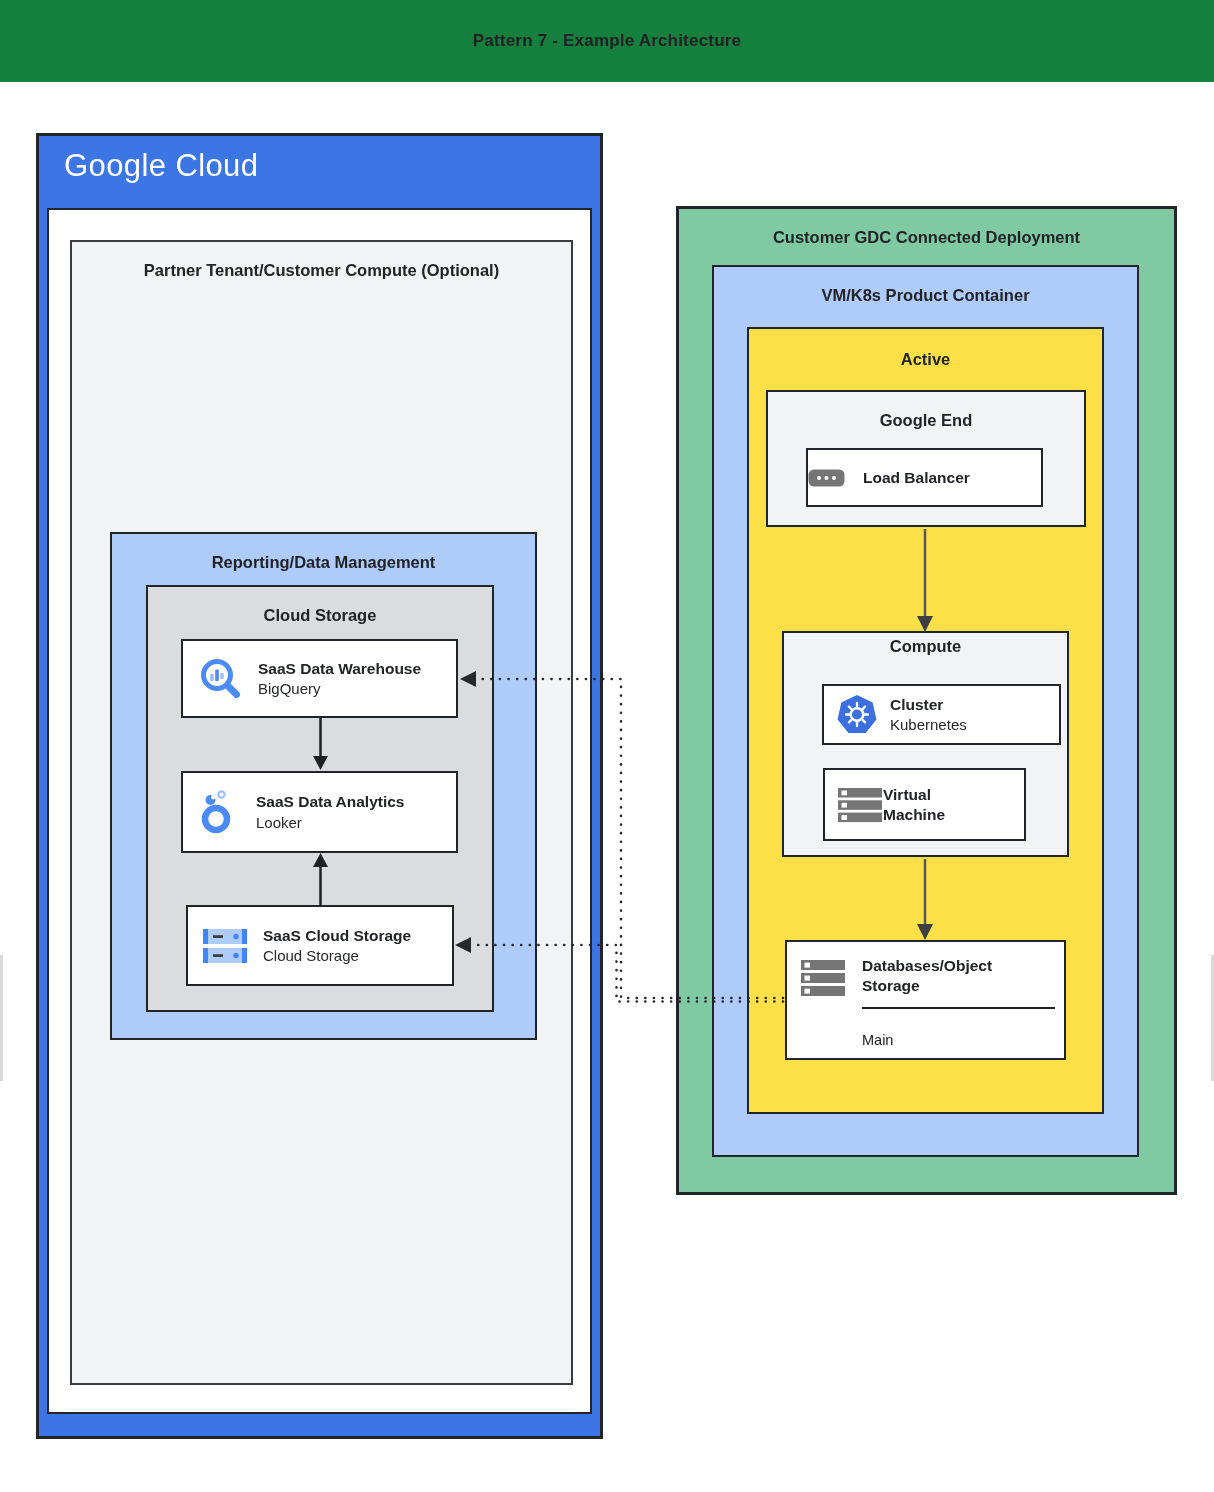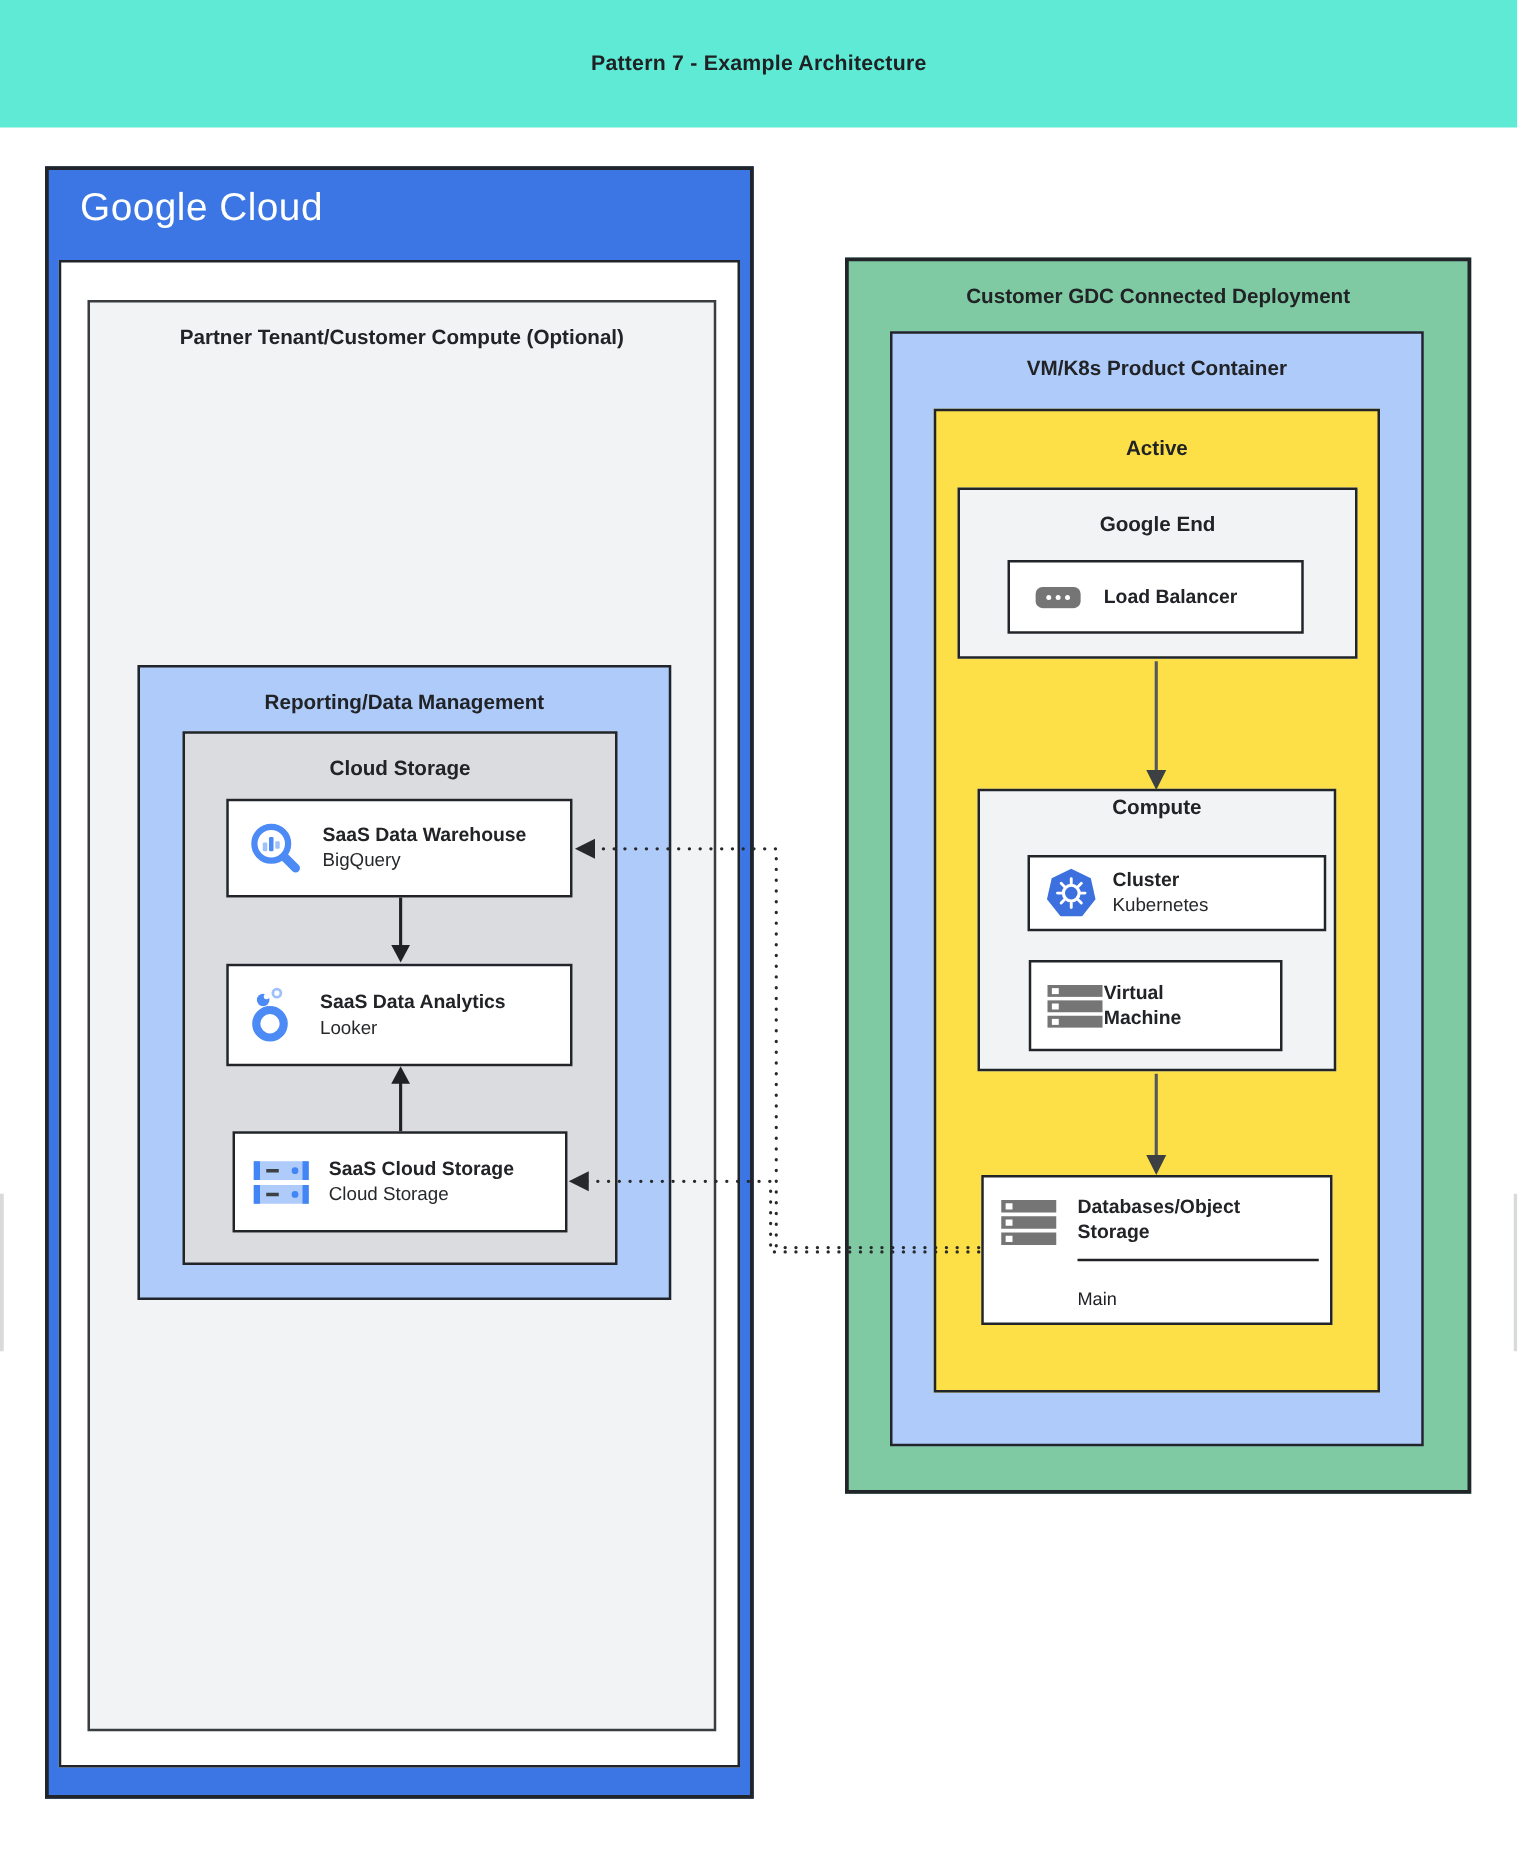--- a/index.html
+++ b/index.html
@@ -1,21 +1,21 @@
 <!DOCTYPE html>
 <html><head>
 <meta charset="utf-8">
 <style>
   * { margin:0; padding:0; box-sizing:border-box; }
   html,body { background:#ffffff; }
   body { font-family:"Liberation Sans", sans-serif; }
   .canvas { position:relative; width:1214px; height:1492px; background:#ffffff; overflow:hidden; }
 
   
-  .header { position:absolute; left:0; top:0; width:1214px; height:102px; background:#5eead4;
+  .header { position:absolute; left:0; top:0; width:1214px; height:82px; background:#15803d;
             display:flex; align-items:center; justify-content:center; }
   .header-title { font-size:17px; font-weight:700; color:#202124; letter-spacing:.2px; }
 
   
   .frame { position:absolute; }
   .box-title { font-weight:700; font-size:16.5px; color:#212326; text-align:center; padding-top:19px; }
 
   .gc-container { left:36px; top:133px; width:567px; height:1306px; background:#3B76E4; border:3px solid #212428; }
   .gc-logo { position:absolute; left:64px; top:148px; color:#ffffff; font-size:31px; font-weight:500; letter-spacing:.4px; }
   .gc-inner { left:47px; top:208px; width:545px; height:1206px; background:#ffffff; border:2px solid #212428; }
@@ -28,21 +28,21 @@
   .card-analytics { left:181px; top:771px; width:277px; height:82px; padding-left:14px; gap:15px; }
   .card-storage   { left:186px; top:905px; width:268px; height:81px; padding-left:14px; gap:15px; }
   .card-title { font-weight:700; font-size:15.5px; color:#212326; line-height:1.25; }
   .card-sub { font-size:15px; color:#26282b; margin-top:2px; line-height:1.2; }
 
   .green { left:676px; top:206px; width:501px; height:989px; background:#7FC9A3; border:3px solid #212428; }
   .vmk8s { left:712px; top:265px; width:427px; height:892px; background:#AECBFA; border:2px solid #212428; }
   .active { left:747px; top:327px; width:357px; height:787px; background:#fde047; border:2px solid #212428; }
   .active .box-title { padding-top:21px; }
   .frontend { left:766px; top:390px; width:320px; height:137px; background:#F1F3F4; border:2px solid #212428; }
-  .card-lb { left:806px; top:448px; width:237px; height:59px; padding-left:20px; gap:18px; }
+  .card-lb { left:806px; top:448px; width:237px; height:59px; gap:18px; }
   .compute { left:782px; top:631px; width:287px; height:226px; background:#F1F3F4; border:2px solid #212428; }
   .compute .box-title { padding-top:4px; }
   .card-cluster { left:822px; top:684px; width:239px; height:61px; padding-left:12px; gap:12px; }
   .card-vm { left:823px; top:768px; width:203px; height:73px; padding-left:12px; }
   .vm-title-wrap { width:92px; }
 
   .card-db { left:785px; top:940px; width:281px; height:120px; background:#ffffff; border:2.5px solid #212428; position:absolute; padding:14px 14px 0 13px; }
   .db-row { display:flex; gap:16px; align-items:flex-start; }
   .db-title { font-weight:700; font-size:15.5px; color:#212326; line-height:1.3; width:170px; }
   .db-divider { margin-left:62px; margin-top:7px; width:193px; border-top:2px solid #202124; }

